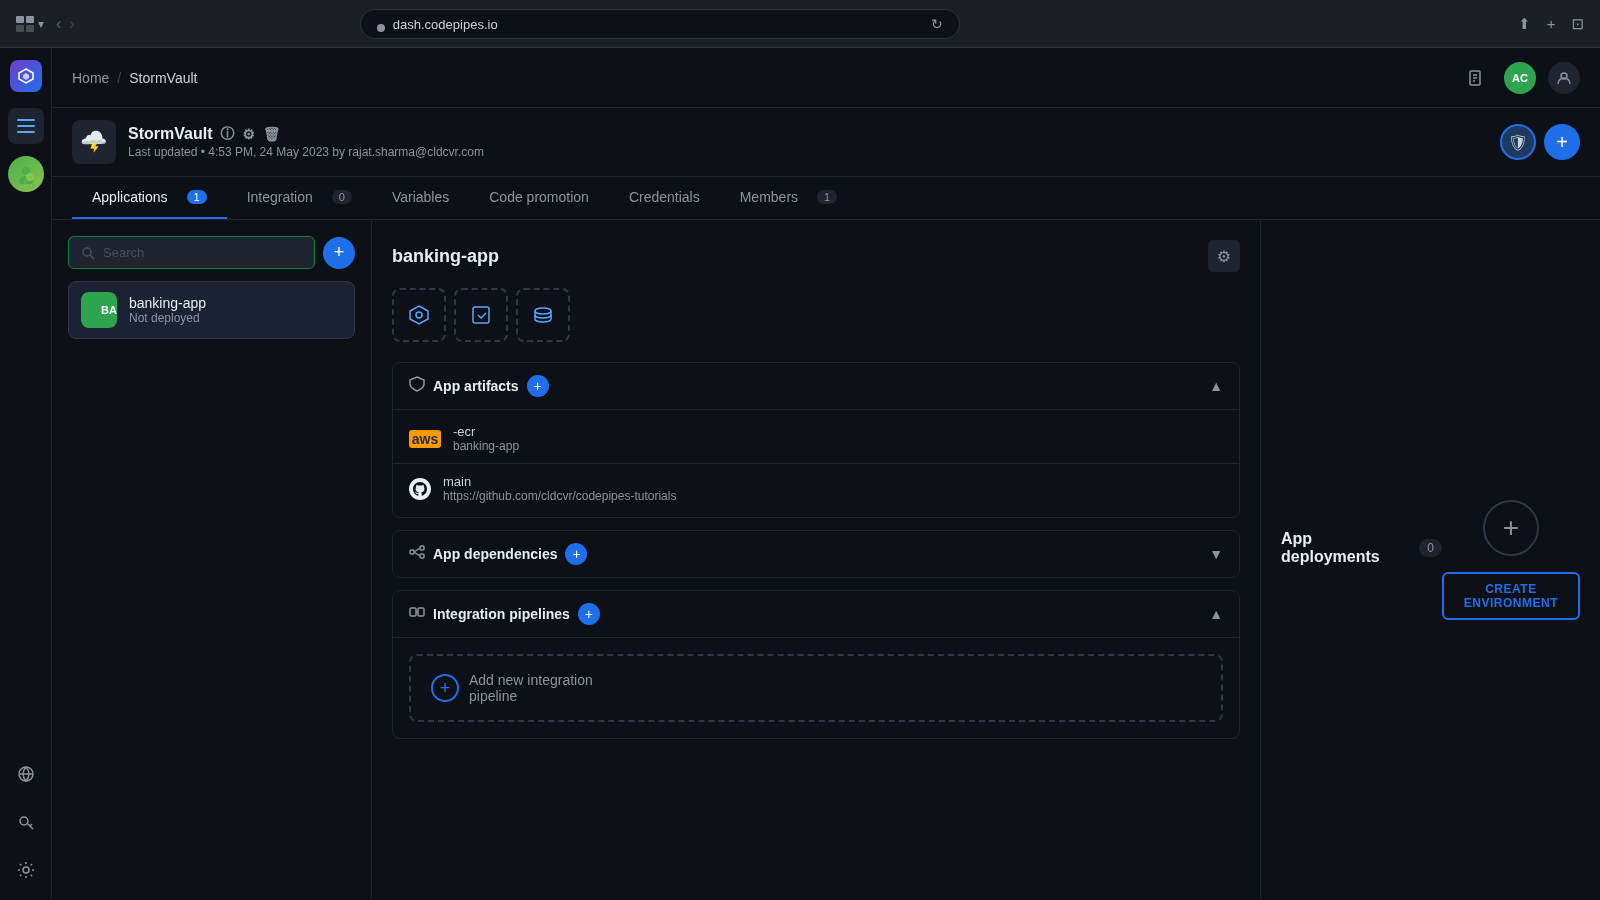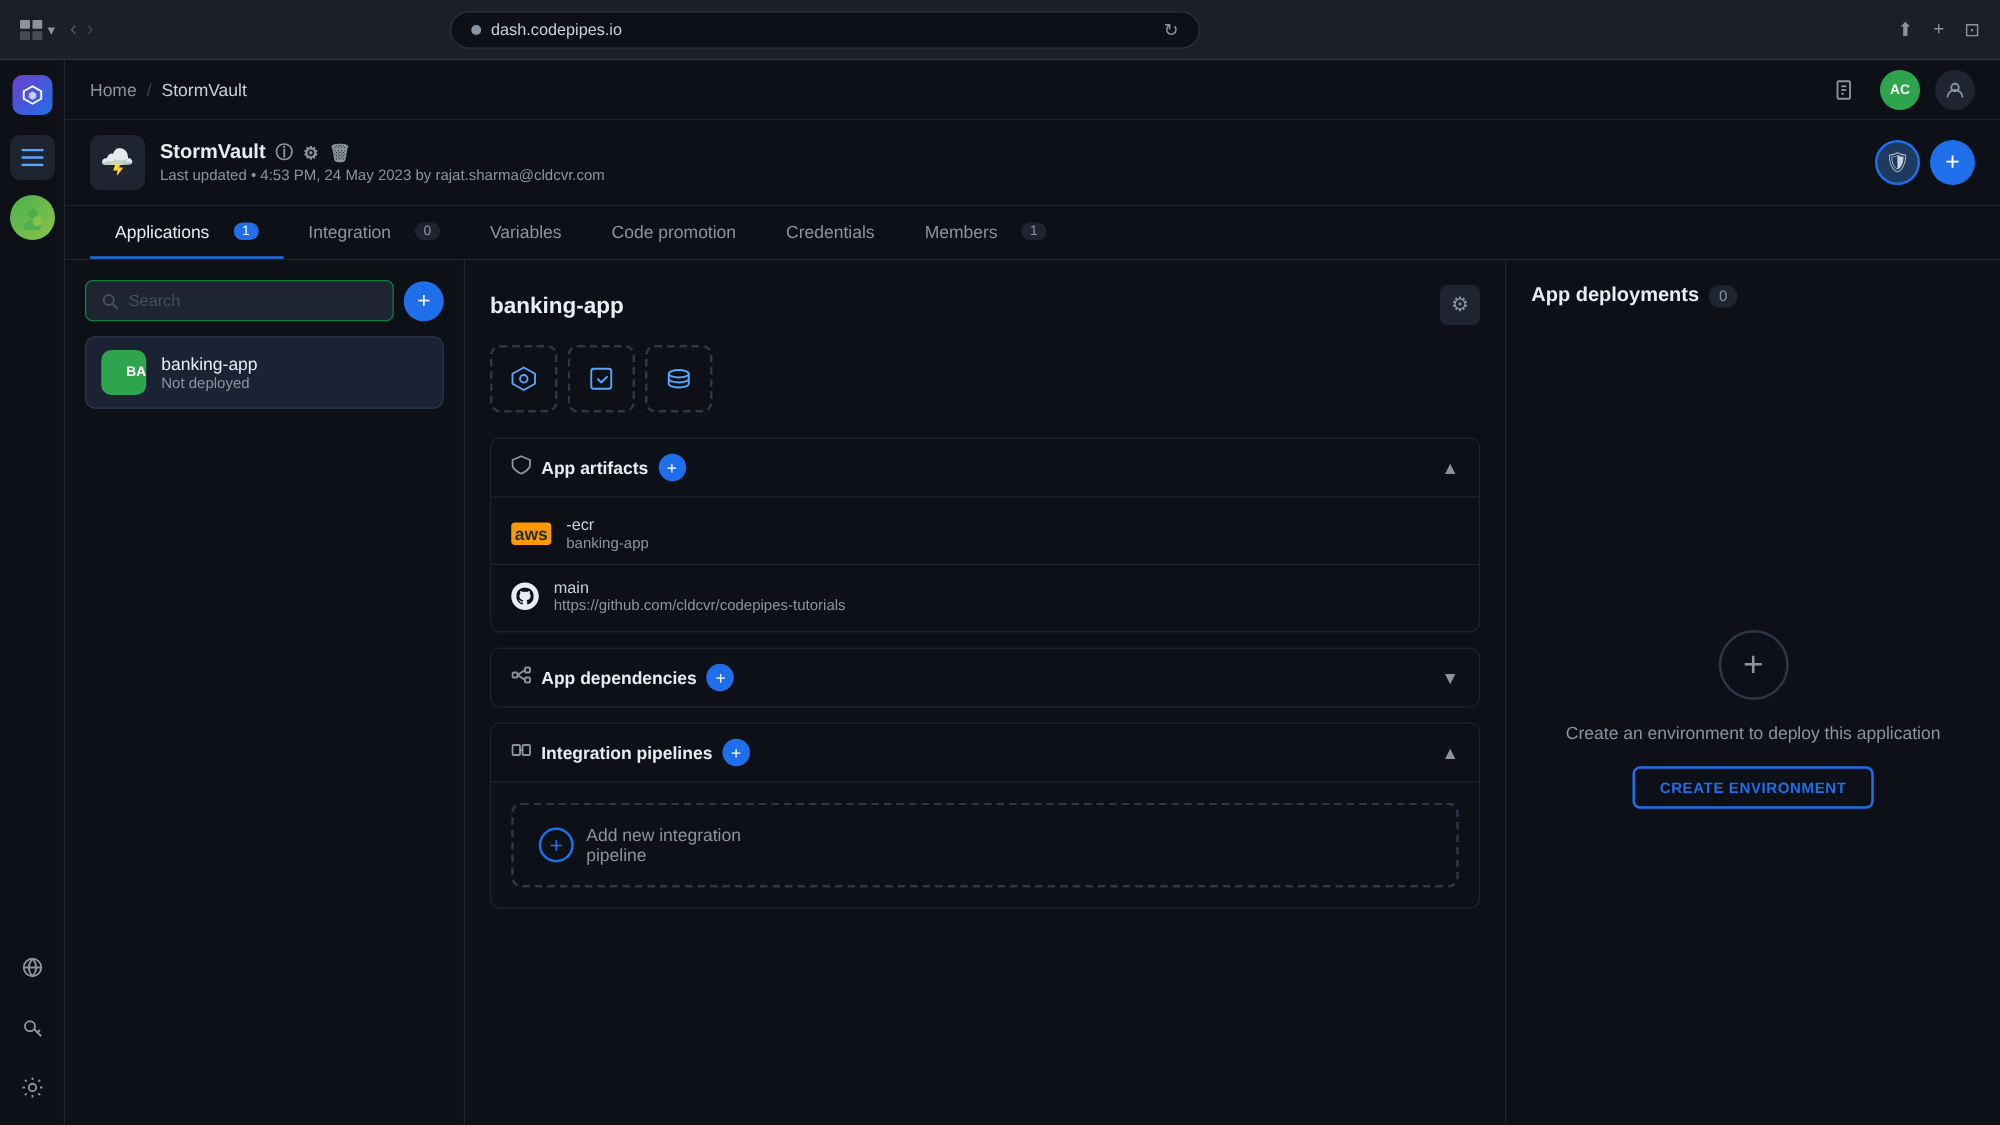--- a/index.html
+++ b/index.html
@@ -30,21 +30,21 @@
     .browser-nav span { cursor: pointer; opacity: 0.5; }
     .browser-address-bar {
       flex: 1;
       background: #0d1117;
       border: 1px solid #2d3139;
       border-radius: 20px;
       padding: 6px 16px;
       color: #c9d1d9;
       font-size: 13px;
       display: flex;
-      align-items: center;
+      align-items: flex-end;
       gap: 8px;
       max-width: 600px;
       margin: 0 auto;
     }
     .security-dot { width: 8px; height: 8px; background: #8b949e; border-radius: 50%; }
     .browser-actions { display: flex; gap: 16px; color: #8b949e; margin-left: auto; font-size: 18px; }
 
     
     .app-layout {
       display: flex;
@@ -115,21 +115,21 @@
     }
 
     
     .top-bar {
       background: #0d1117;
       border-bottom: 1px solid #1e2530;
       padding: 10px 20px;
       display: flex;
       align-items: center;
       justify-content: space-between;
-      height: 48px;
+      height: 60px;
       flex-shrink: 0;
     }
     .breadcrumb {
       display: flex;
       align-items: center;
       gap: 8px;
       font-size: 14px;
       color: #8b949e;
     }
     .breadcrumb .home-link { color: #8b949e; cursor: pointer; }
@@ -447,26 +447,26 @@
       border-radius: 50%;
       border: 2px solid #1f6feb;
       display: flex; align-items: center; justify-content: center;
       font-size: 18px;
       color: #1f6feb;
     }
     .integration-label { font-size: 14px; color: #8b949e; }
 
     
     .deployments-panel {
-      width: 396px;
+      width: 340px;
       background: #0d1117;
       border-left: 1px solid #1e2530;
       padding: 20px;
       display: flex;
-      flex-direction: column;
+      flex-direction: row;
       flex-shrink: 0;
     }
     .deployments-header {
       display: flex;
       align-items: center;
       gap: 8px;
       margin-bottom: 24px;
     }
     .deployments-title {
       font-size: 16px;
@@ -828,20 +828,19 @@
 
       </div>
 
       <div class="deployments-panel">
         <div class="deployments-header">
           <span class="deployments-title">App deployments</span>
           <span class="deployments-badge">0</span>
         </div>
         <div class="deployments-empty">
           <div class="deploy-plus">+</div>
-          <div class="deploy-text">Create an environment to deploy this application</div>
           <button class="create-env-btn">CREATE ENVIRONMENT</button>
         </div>
       </div>
 
     </div>
   </div>
 </div>
 
 </body></html>

